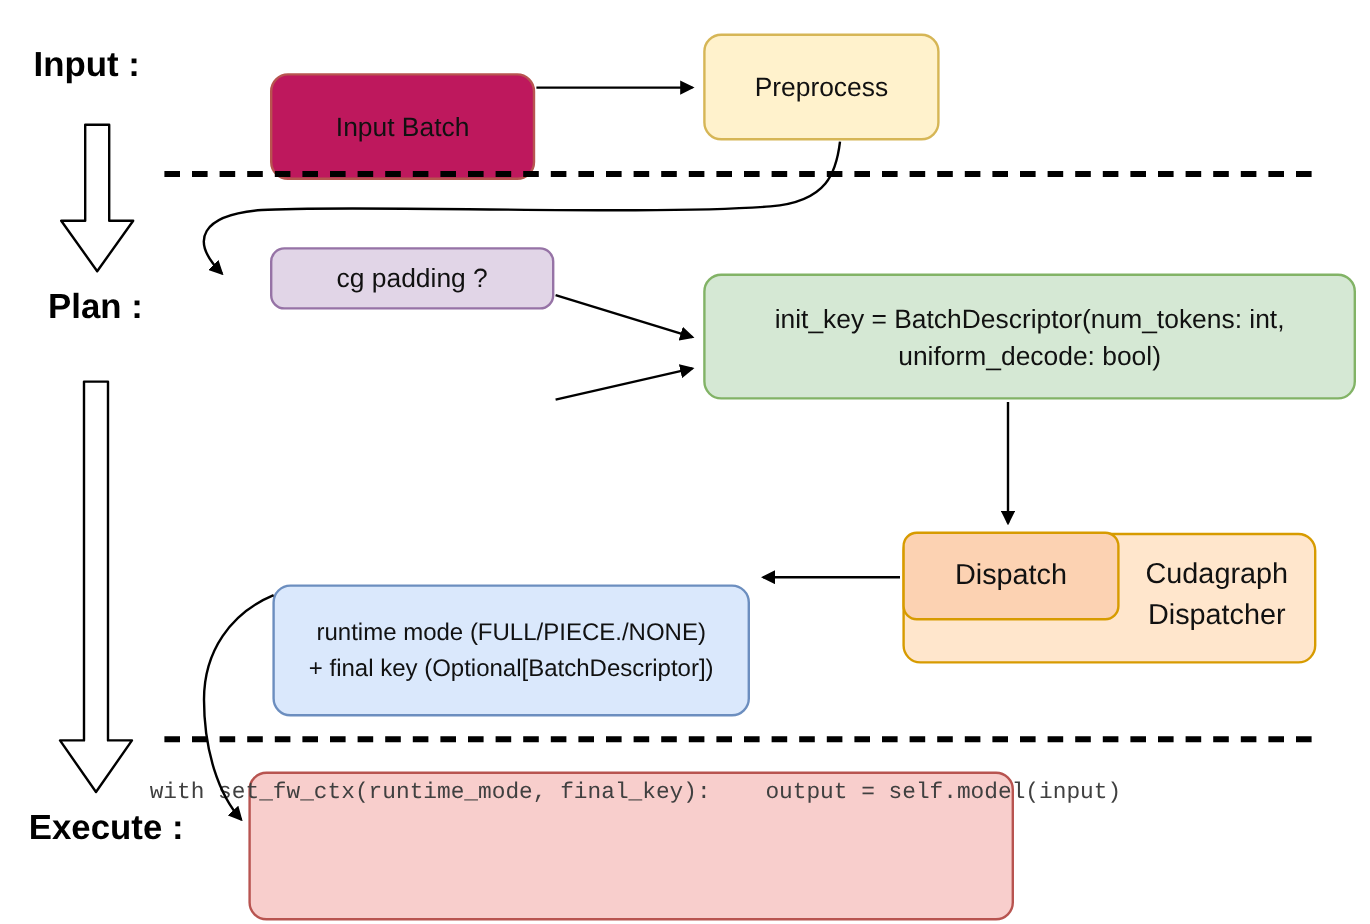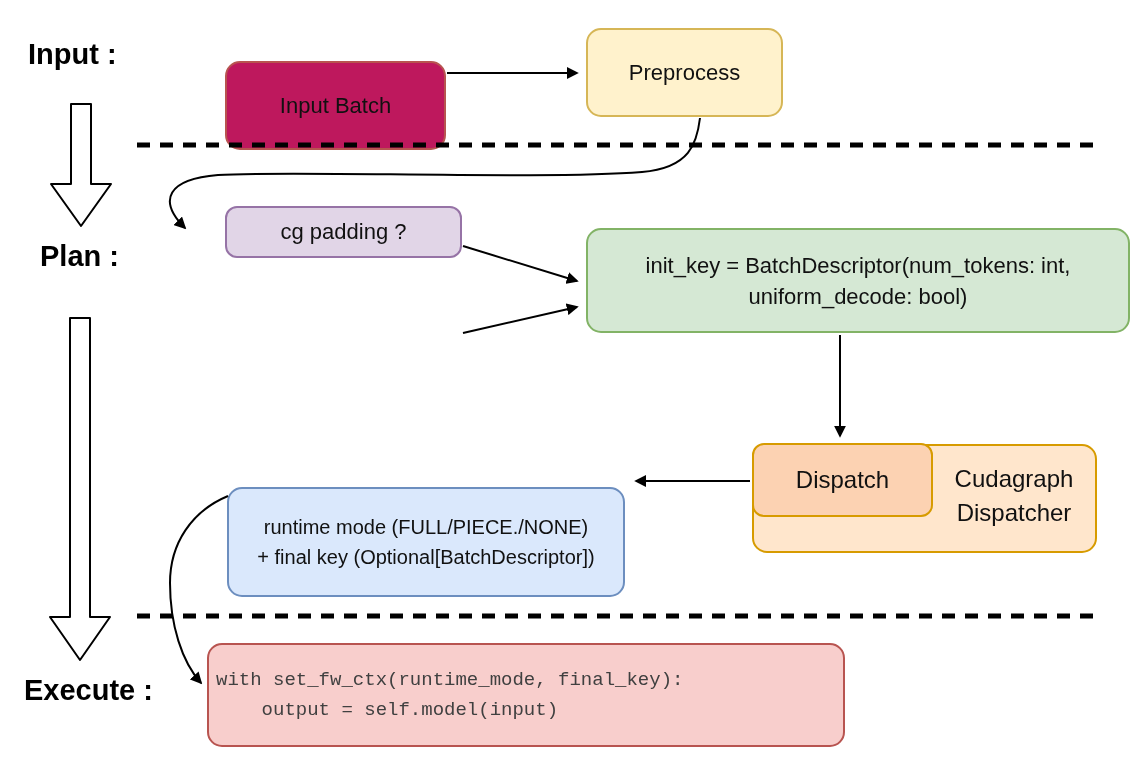--- a/index.html
+++ b/index.html
@@ -38,23 +38,23 @@
   .nowrap{white-space:nowrap;}
   #node-input-batch   {left:225px;top:29px;width:221px;height:89px;font-size:22px;}
   #node-preprocess    {left:586px;top:28px;width:197px;height:89px;font-size:22px;}
   #node-cg-padding    {left:225px;top:206px;width:237px;height:52px;font-size:22px;border-radius:12px;}
   #node-uniform-decode{left:225px;top:299px;width:237px;height:68px;font-size:22px;border-radius:12px;}
   #node-init-key      {left:586px;top:228px;width:544px;height:105px;font-size:22px;line-height:31px;padding:0 14px;}
   #node-dispatcher    {left:752px;top:444px;width:345px;height:109px;}
   #node-dispatch      {left:752px;top:443px;width:181px;height:74px;font-size:24px;border-radius:12px;z-index:3;}
   #dispatcher-caption {position:absolute;left:933px;top:462px;width:162px;font-size:24px;line-height:34px;text-align:center;color:#111;z-index:3;}
   #node-runtime-mode  {left:227px;top:443px;width:398px;height:110px;font-size:20px;line-height:30px;flex-direction:column;margin-top:44px;}
-  #node-execute-code  {left:207px;top:643px;width:638px;height:104px;font-size:19px;line-height:30px;
+  #node-execute-code  {left:207px;top:643px;width:638px;height:124px;font-size:19px;line-height:30px;
                        font-family:"Liberation Mono", monospace;color:#404040;
-                       flex-direction:column;align-items:flex-start;justify-content:center;
+                       align-items:flex-start;justify-content:center;
                        text-align:left;padding-left:7px;}
   .code-line{white-space:pre;}
 </style>
 </head>
 <body>
 
 <div id="canvas">
 
   <div class="stage-label" style="left:28px;top:38px;">Input :</div>
   <div class="stage-label" style="left:40px;top:240px;">Plan :</div>

